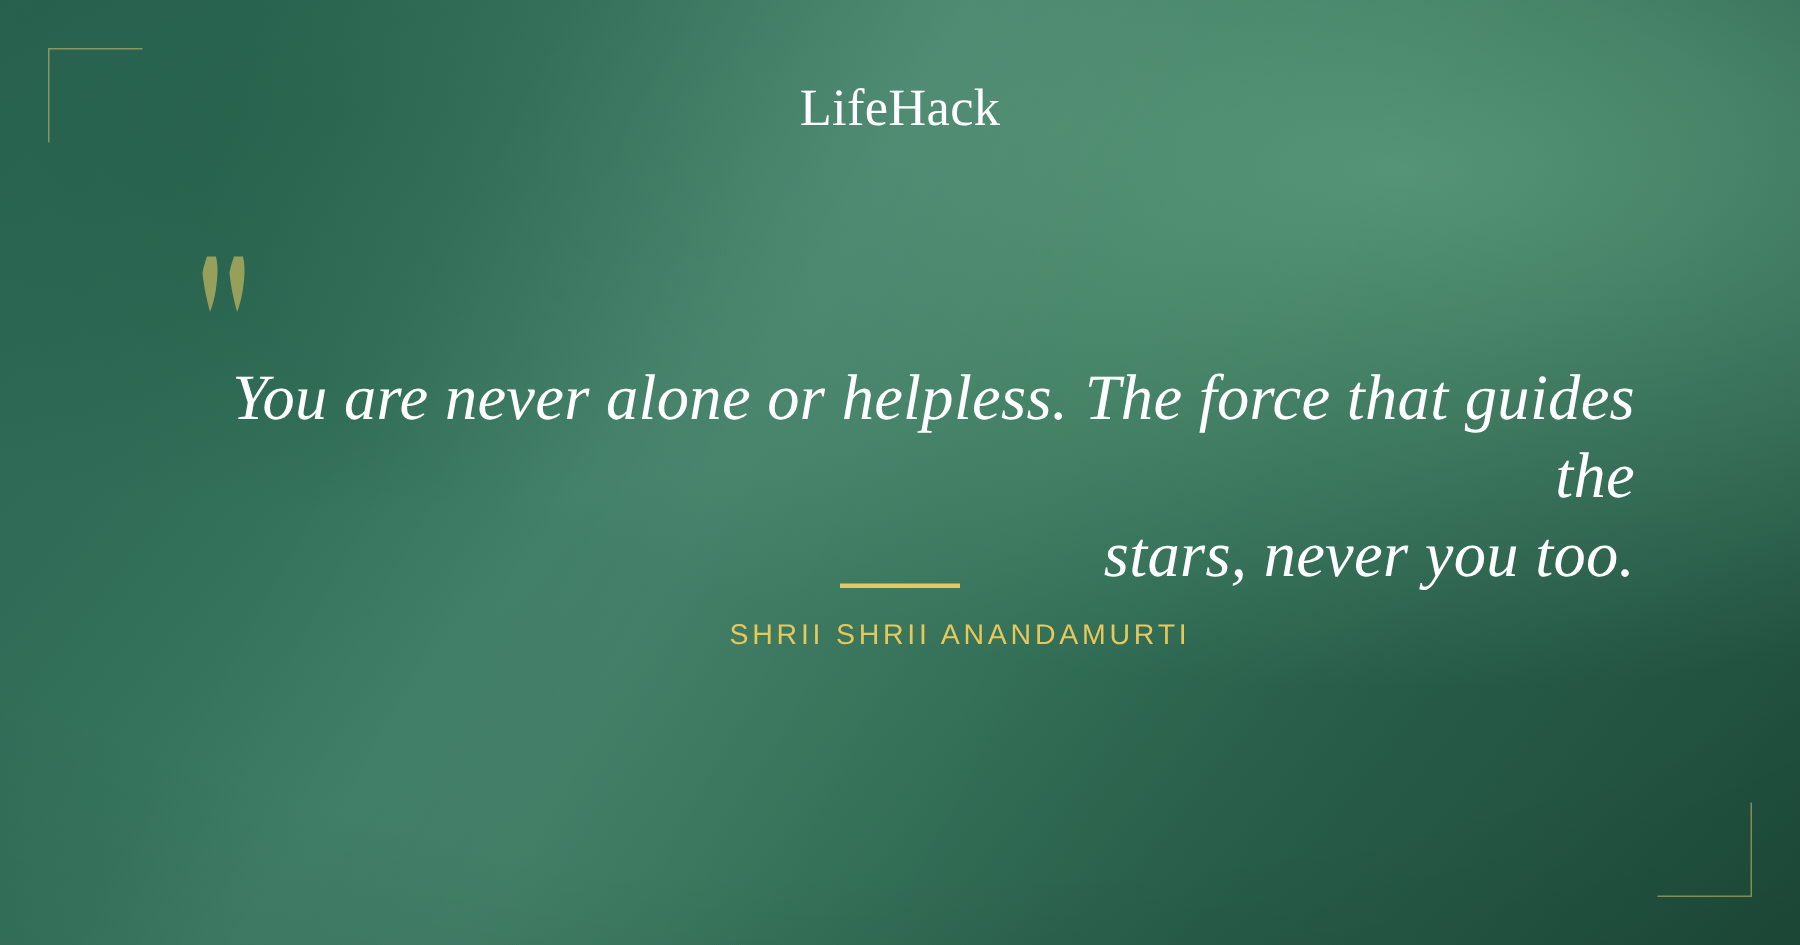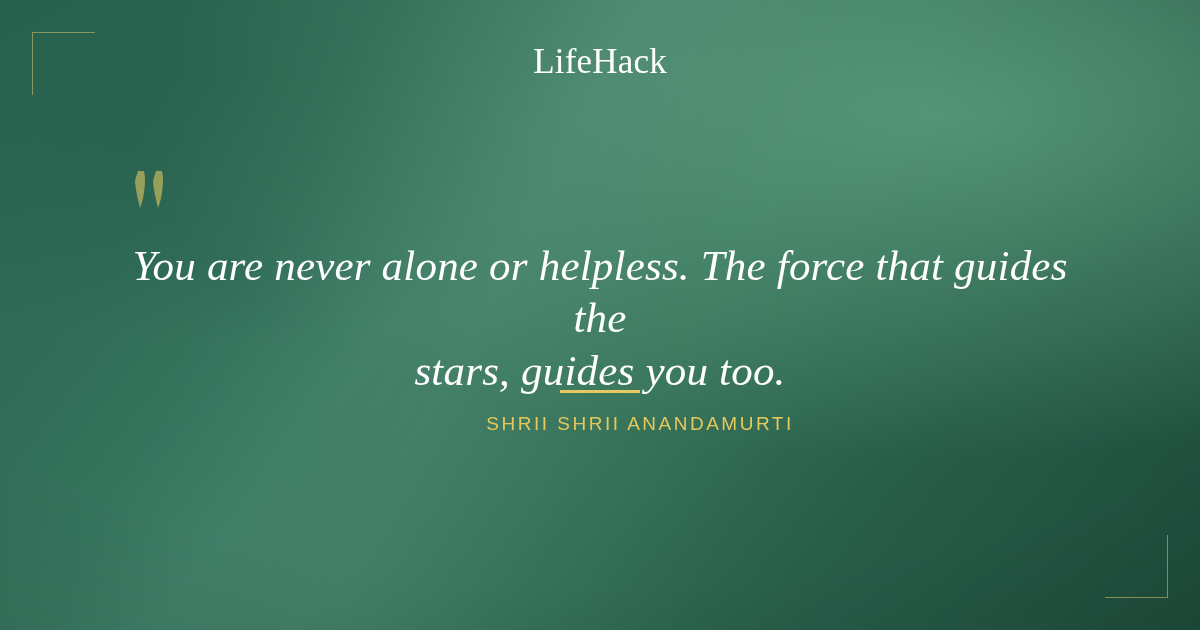--- a/index.html
+++ b/index.html
@@ -67,21 +67,21 @@
   .corner-br {
     right: 32px;
     bottom: 32px;
     border-right: 1.5px solid rgba(214,196,110,0.55);
     border-bottom: 1.5px solid rgba(214,196,110,0.55);
   }
 
   
   .logo {
     position: absolute;
-    top: 44px;
+    top: 54px;
     left: 0;
     width: 100%;
     text-align: center;
     font-family: "Liberation Serif", serif;
     font-size: 35px;
     line-height: 1;
     color: #ffffff;
     letter-spacing: 0.2px;
   }
 
@@ -102,21 +102,21 @@
     right: 110px;
     top: 240px;
   }
   .quote-text {
     margin: 0;
     font-family: "Liberation Serif", serif;
     font-style: italic;
     font-size: 43px;
     line-height: 1.22;
     color: #ffffff;
-    text-align: center;
+    text-align: right;
     letter-spacing: 0.2px;
   }
 
   
   .divider-wrap {
     position: absolute;
     left: 0;
     top: 379px;
     width: 100%;
     text-align: center;
@@ -159,21 +159,21 @@
 
   <div class="quote-mark">
     <svg width="46" height="62" viewBox="0 0 46 62" xmlns="http://www.w3.org/2000/svg" aria-hidden="true">
       <path d="M6 30 C7 40 9 48 11 56 C13.5 50 15.5 41 16 30 C16.2 25 15.6 22 15 19 L9 19 C8 22 6.6 26 6 30 Z" fill="#97a05b"></path>
       <path d="M24 30 C25 40 27 48 29 56 C31.5 50 33.5 41 34 30 C34.2 25 33.6 22 33 19 L27 19 C26 22 24.6 26 24 30 Z" fill="#97a05b"></path>
     </svg>
   </div>
 
   <div class="quote-block">
     <p class="quote-text">You are never alone or helpless. The force that guides the</p>
-    <p class="quote-text">stars, guides you too.</p>
+    <p class="quote-text">stars, never you too.</p>
   </div>
 
   <div class="divider-wrap">
     <span class="divider"></span>
   </div>
 
   <div class="attribution">SHRII SHRII ANANDAMURTI</div>
 
 </div>
 

